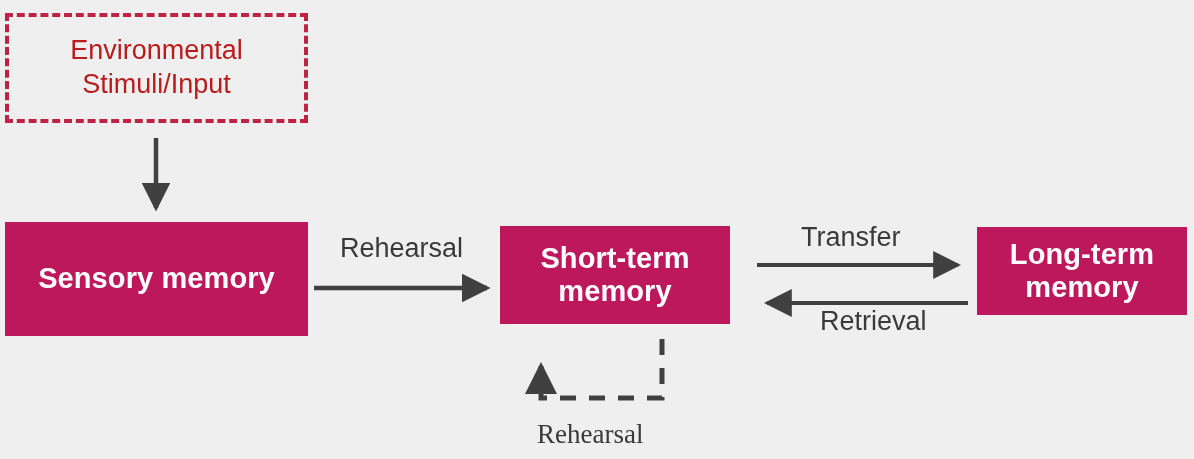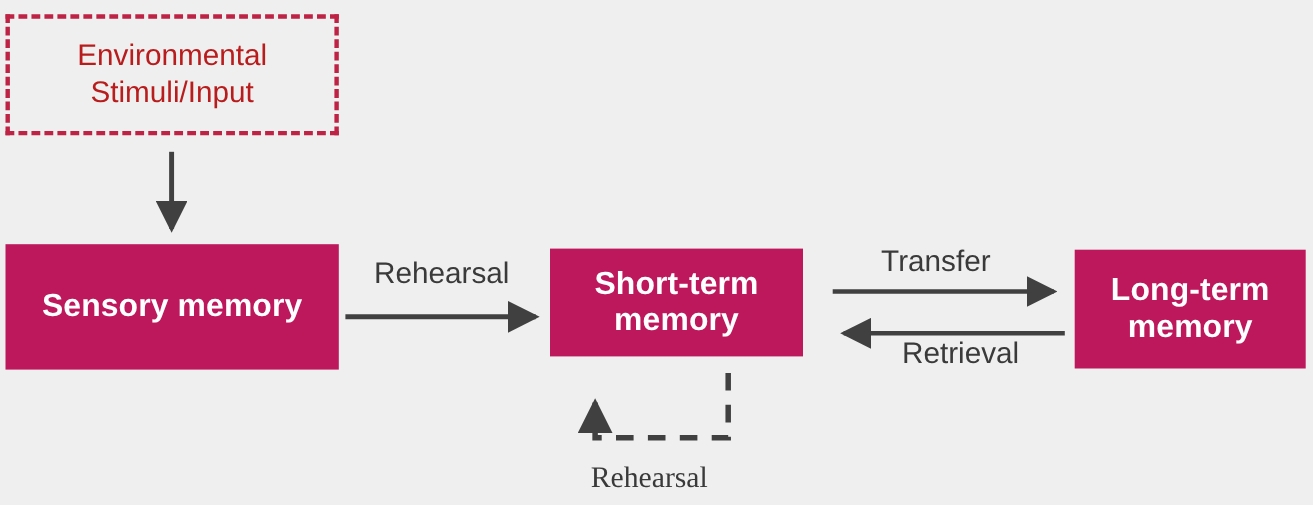--- a/index.html
+++ b/index.html
@@ -42,21 +42,21 @@
     background: transparent;
     color: #b91c1c;
     font-weight: normal;
     font-size: 27px;
     line-height: 1.25;
   }
 
   #box-stimuli { left: 5px;   top: 13px;  width: 303px; height: 110px; }
   #box-sensory { left: 5px;   top: 222px; width: 303px; height: 114px; }
   #box-short   { left: 500px; top: 226px; width: 230px; height: 98px; }
-  #box-long    { left: 977px; top: 227px; width: 210px; height: 108px; align-items: center; }
+  #box-long    { left: 977px; top: 227px; width: 210px; height: 88px; align-items: center; }
 
   
   .edge-label {
     position: absolute;
     color: #3a3a3a;
     font-size: 27px;
     font-weight: normal;
     white-space: nowrap;
     line-height: 1;
   }

